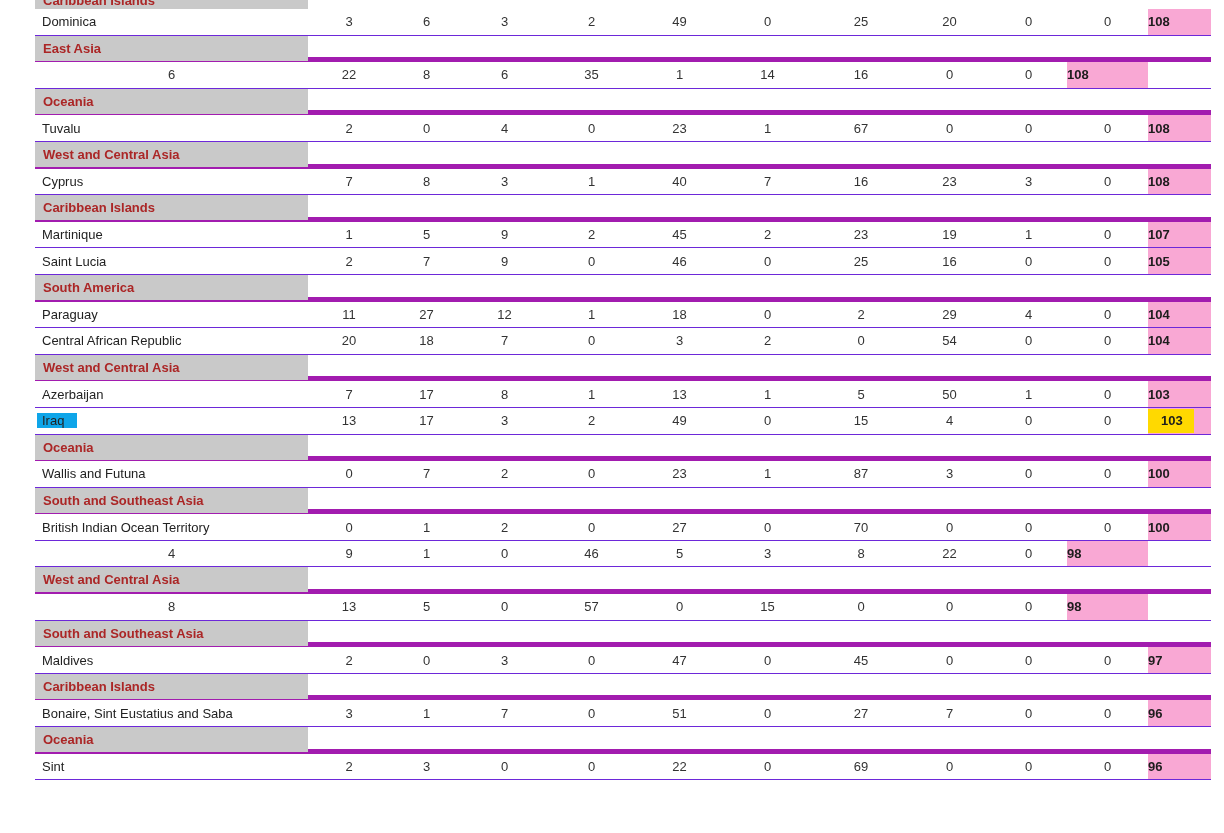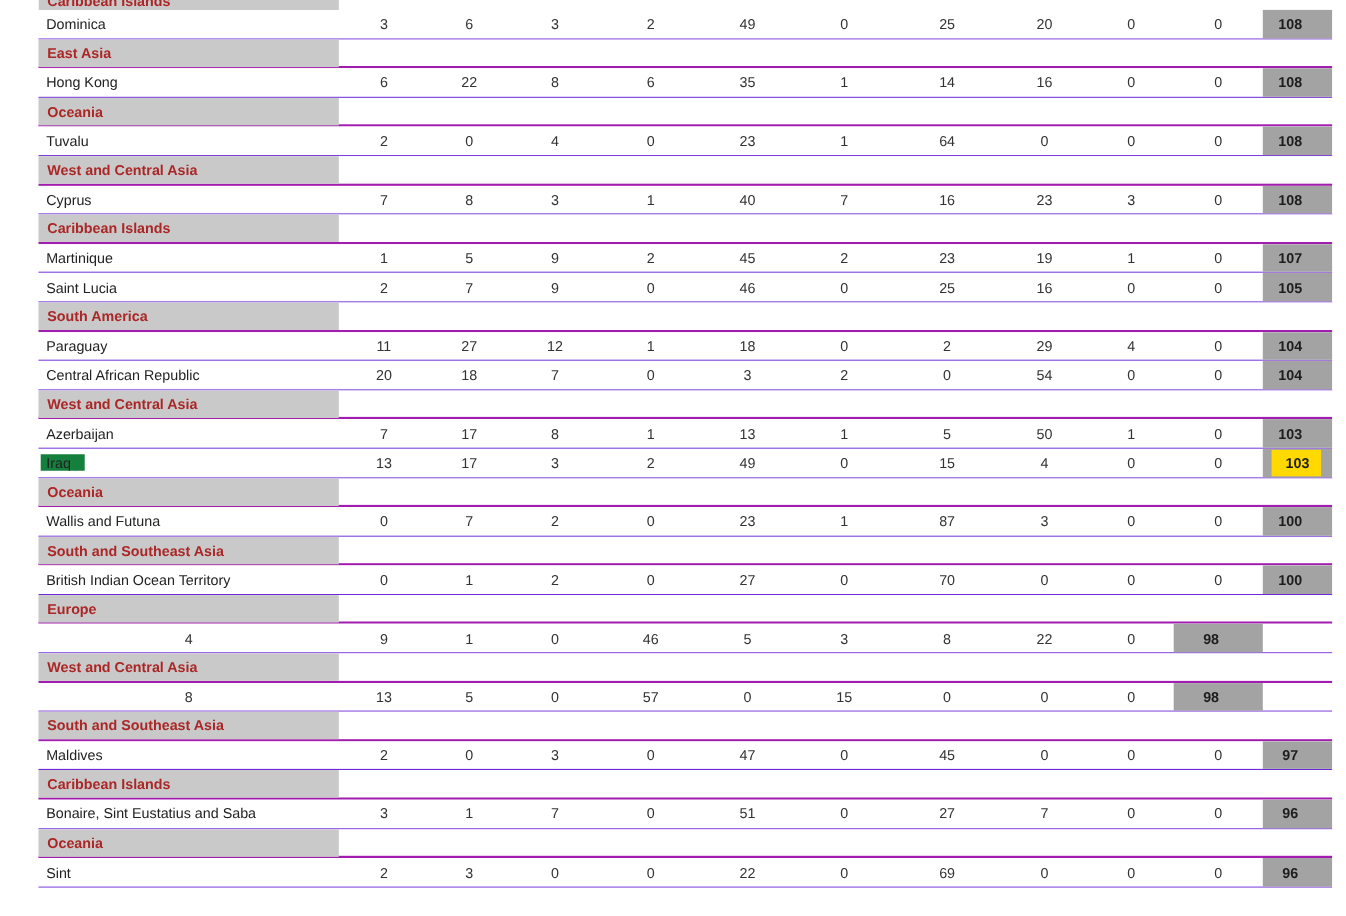--- a/index.html
+++ b/index.html
@@ -24,21 +24,21 @@
     background: #fff;
   }
   .row.partial {
     height: 9px;
     overflow: hidden;
     border-bottom: none;
   }
   .row.partial .region-bar {
     margin-top: -12px;
   }
-  .region-row { border-bottom: 2px solid #a21caf; }
+  .region-row { border-bottom: 5px solid #a21caf; }
   .region-bar {
     grid-column: 1 / 2;
     background: #c9c9c9;
     height: 25px;
     line-height: 25px;
     padding-left: 8px;
     box-sizing: border-box;
     align-self: center;
   }
   .region-label {
@@ -54,29 +54,29 @@
   }
   .val-cell {
     text-align: center;
     color: #333;
   }
   .total-cell {
     text-align: right;
     padding-right: 13px;
     font-weight: bold;
     color: #1d1d1d;
-    background: #a3a3a3;
+    background: #f9a8d4;
     height: 100%;
     display: flex;
     align-items: center;
-    justify-content: center;
+    justify-content: flex-start;
     box-sizing: border-box;
   }
   .hl-name {
-    background: #15803d;
+    background: #0ea5e9;
     padding: 3px 13px 4px 5px;
     margin-left: -5px;
   }
   .hl-total {
     background: #ffd900;
     padding: 4px 11px 5px 13px;
     margin-right: -11px;
   }
 </style>
 </head>
@@ -108,23 +108,20 @@
     </div>
   </div>
 
   <div class="row region-row">
     <div class="region-bar">
       <span class="region-label">East Asia</span>
     </div>
   </div>
 
   <div class="row country-row">
-    <div class="name-cell">
-      <span class="name-text">Hong Kong</span>
-    </div>
     <div class="val-cell">6</div>
         <div class="val-cell">22</div>
         <div class="val-cell">8</div>
         <div class="val-cell">6</div>
         <div class="val-cell">35</div>
         <div class="val-cell">1</div>
         <div class="val-cell">14</div>
         <div class="val-cell">16</div>
         <div class="val-cell">0</div>
         <div class="val-cell">0</div>
@@ -142,21 +139,21 @@
   <div class="row country-row">
     <div class="name-cell">
       <span class="name-text">Tuvalu</span>
     </div>
     <div class="val-cell">2</div>
         <div class="val-cell">0</div>
         <div class="val-cell">4</div>
         <div class="val-cell">0</div>
         <div class="val-cell">23</div>
         <div class="val-cell">1</div>
-        <div class="val-cell">64</div>
+        <div class="val-cell">67</div>
         <div class="val-cell">0</div>
         <div class="val-cell">0</div>
         <div class="val-cell">0</div>
         <div class="total-cell">
       <span class="total-text">108</span>
     </div>
   </div>
 
   <div class="row region-row">
     <div class="region-bar">
@@ -359,25 +356,20 @@
         <div class="val-cell">0</div>
         <div class="val-cell">70</div>
         <div class="val-cell">0</div>
         <div class="val-cell">0</div>
         <div class="val-cell">0</div>
         <div class="total-cell">
       <span class="total-text">100</span>
     </div>
   </div>
 
-  <div class="row region-row">
-    <div class="region-bar">
-      <span class="region-label">Europe</span>
-    </div>
-  </div>
 
   <div class="row country-row">
     <div class="val-cell">4</div>
         <div class="val-cell">9</div>
         <div class="val-cell">1</div>
         <div class="val-cell">0</div>
         <div class="val-cell">46</div>
         <div class="val-cell">5</div>
         <div class="val-cell">3</div>
         <div class="val-cell">8</div>

